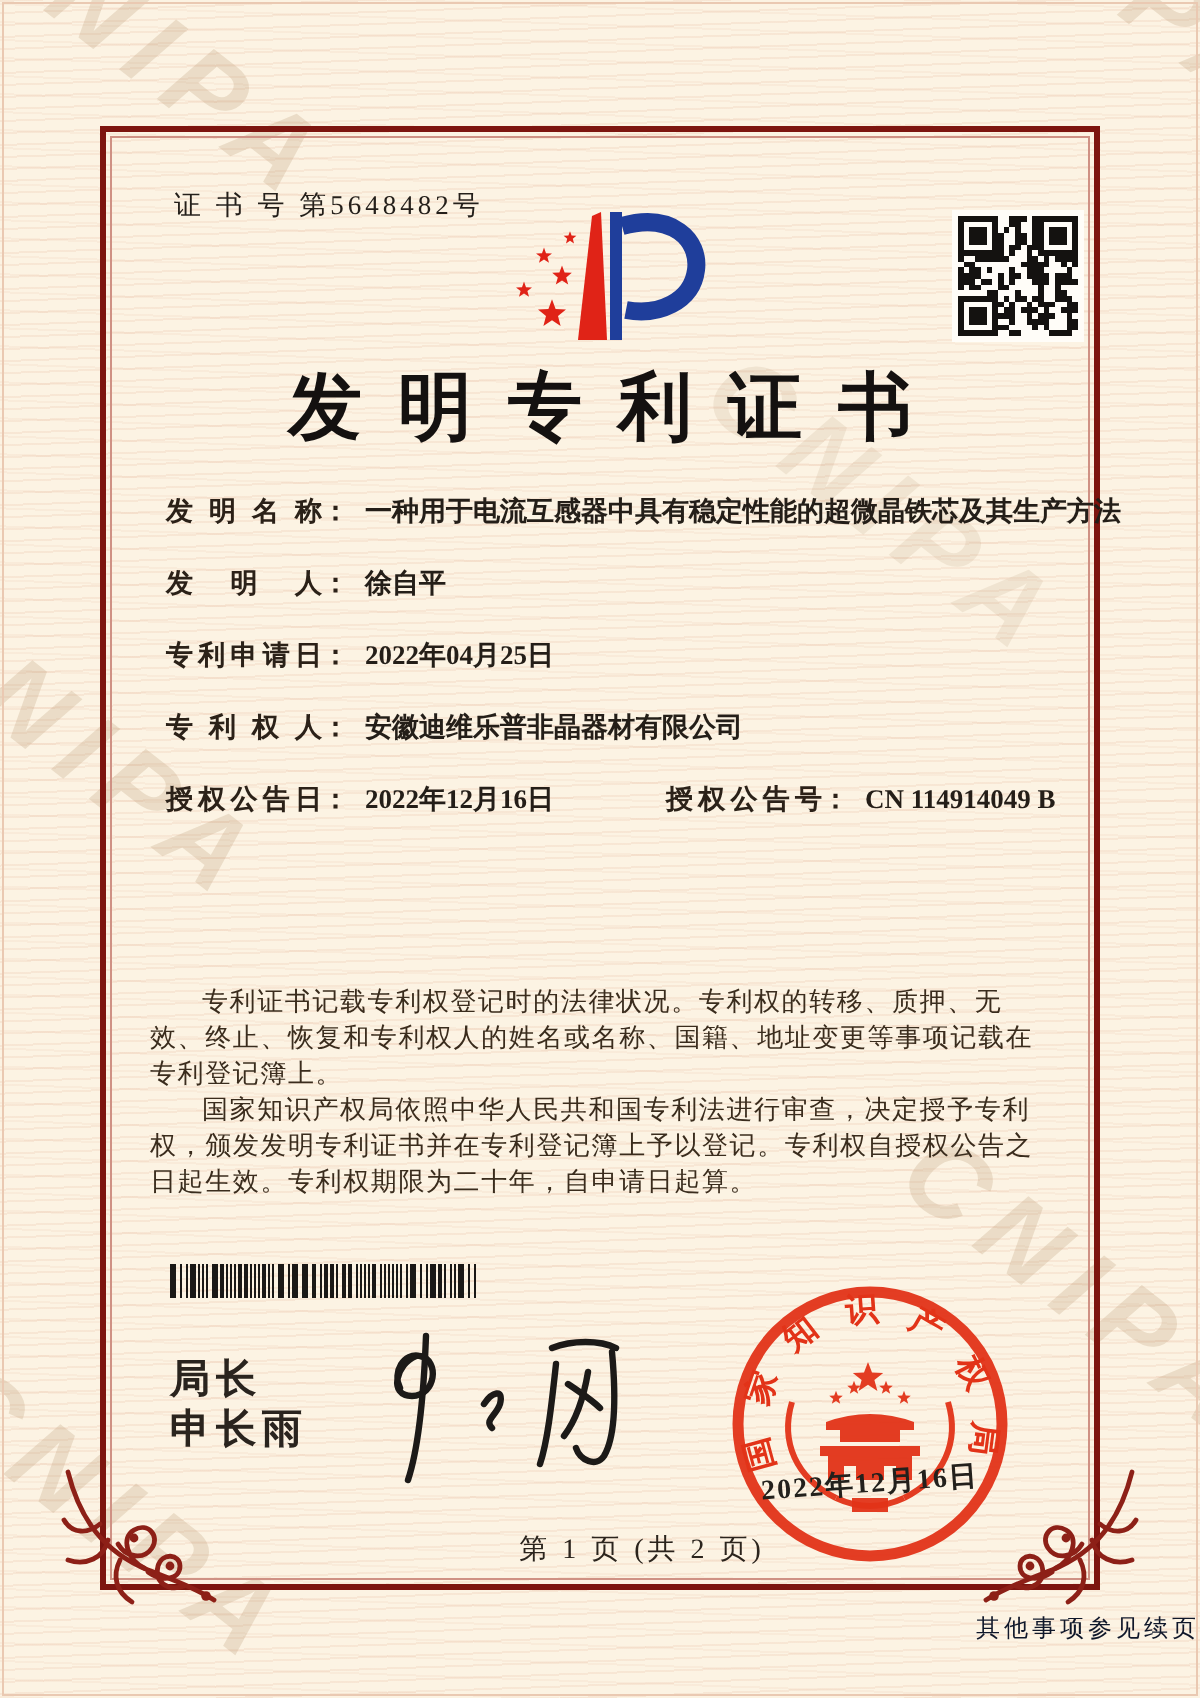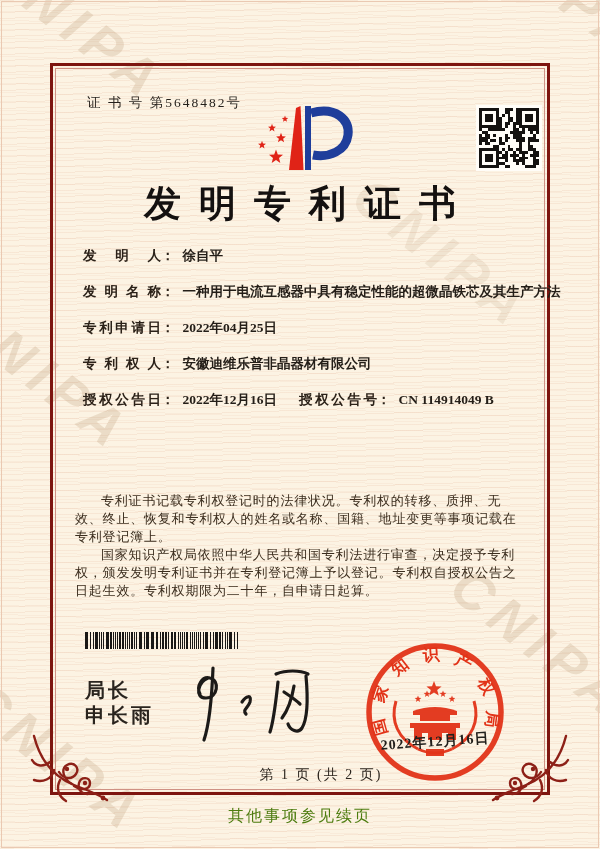--- a/index.html
+++ b/index.html
@@ -43,42 +43,42 @@
   .qr{position:absolute;left:476px;top:105px;width:66px;height:66px;background:#fffdf8;padding:3px;box-sizing:border-box;}
 
   .title{position:absolute;left:0;top:179px;width:600px;text-align:center;
          font-size:37px;font-weight:bold;letter-spacing:18px;text-indent:18px;color:#141110;}
 
   .rows{position:absolute;left:83px;top:246px;width:460px;font-size:13.5px;}
   .field-row{height:36px;line-height:20px;white-space:nowrap;}
   .flabel{display:inline-block;width:78px;text-align:justify;text-align-last:justify;font-weight:bold;vertical-align:top;}
   .fcolon{font-weight:bold;margin-right:8px;}
   .fvalue{font-weight:bold;color:#241e18;}
-  .grant2{margin-left:22px;}
+  .grant2{margin-left:56px;}
 
   .paras{position:absolute;left:75px;top:492px;width:452px;font-size:13px;line-height:18px;
          color:#3a2c1d;letter-spacing:0.8px;}
   .paras p{margin:0;text-indent:2em;}
 
   .barcode{position:absolute;left:85px;top:632px;width:156px;height:17px;}
 
   .signer{position:absolute;left:85px;top:678px;font-size:20px;font-weight:bold;
           line-height:25px;letter-spacing:3px;color:#2a241e;}
 
   .autograph{position:absolute;left:180px;top:662px;width:150px;height:88px;}
 
   .seal{position:absolute;left:354px;top:637px;width:162px;height:152px;z-index:5;}
   .seal svg{position:absolute;left:6px;top:0;}
   .seal-date{position:absolute;left:0;top:96px;width:162px;text-align:center;
              transform:rotate(-4deg);font-size:14px;font-weight:bold;letter-spacing:1px;color:#23201c;z-index:6;}
 
   .page-num{position:absolute;left:0;top:766px;width:600px;text-align:center;
             font-size:14px;letter-spacing:2px;color:#2b241d;padding-left:21px;}
-  .edge-note{position:absolute;left:0;top:806px;width:600px;text-align:center;
-             font-size:16px;letter-spacing:2px;color:#4d7c0f;z-index:5;}
+  .edge-note{position:absolute;left:0;top:806px;width:600px;text-align:right;
+             font-size:12px;letter-spacing:2px;color:#0f172a;z-index:5;}
 </style>
 </head>
 <body>
 
 <div class="page-edge"></div>
 
 <span class="wm wm1">CNIPA</span>
 <span class="wm wm2">CNIPA</span>
 <span class="wm wm3">CNIPA</span>
 <span class="wm wm4">CNIPA</span>
@@ -387,24 +387,24 @@
       <rect x="16" y="20" width="1" height="1" fill="#141210"></rect>
       <rect x="17" y="20" width="1" height="1" fill="#141210"></rect>
       <rect x="18" y="20" width="1" height="1" fill="#141210"></rect>
       <rect x="19" y="20" width="1" height="1" fill="#141210"></rect>
     </svg>
 
   <div class="title">发明专利证书</div>
 
   <div class="rows">
     <div class="field-row">
-      <span class="flabel">发 明 人</span><span class="fcolon">：</span><span class="fvalue">徐自平</span>
+      <span class="flabel">发 明 名 称</span><span class="fcolon">：</span><span class="fvalue">一种用于电流互感器中具有稳定性能的超微晶铁芯及其生产方法</span>
     </div>
     <div class="field-row">
-      <span class="flabel">发 明 名 称</span><span class="fcolon">：</span><span class="fvalue">一种用于电流互感器中具有稳定性能的超微晶铁芯及其生产方法</span>
+      <span class="flabel">发 明 人</span><span class="fcolon">：</span><span class="fvalue">徐自平</span>
     </div>
     <div class="field-row">
       <span class="flabel">专利申请日</span><span class="fcolon">：</span><span class="fvalue">2022年04月25日</span>
     </div>
     <div class="field-row">
       <span class="flabel">专 利 权 人</span><span class="fcolon">：</span><span class="fvalue">安徽迪维乐普非晶器材有限公司</span>
     </div>
     <div class="field-row">
       <span class="flabel">授权公告日</span><span class="fcolon">：</span><span class="fvalue">2022年12月16日</span><span class="grant2"><span class="flabel">授权公告号</span><span class="fcolon">：</span><span class="fvalue">CN 114914049 B</span></span>
     </div>

